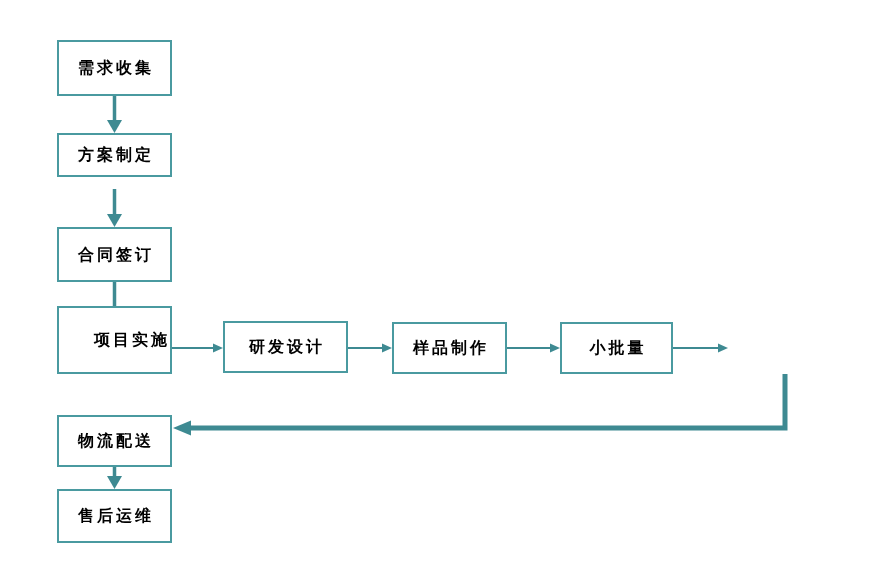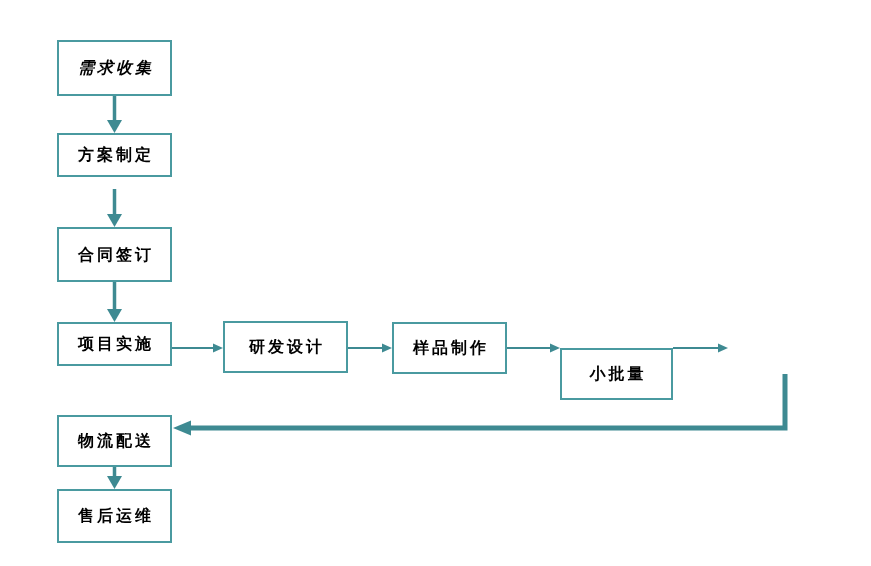--- a/index.html
+++ b/index.html
@@ -102,45 +102,45 @@
       <polyline class="arrow-line" points="785,374 785,428 191,428" stroke-width="5"></polyline>
       <polygon class="arrow-head" points="191,420.5 191,435.5 173,428"></polygon>
     </g>
 
     <g>
       <line class="arrow-line" x1="114.5" y1="449" x2="114.5" y2="477" stroke-width="3.5"></line>
       <polygon class="arrow-head" points="107,476 122,476 114.5,489"></polygon>
     </g>
   </svg>
 
-  <div class="flow-node" style="left:57px; top:40px; width:115px; height:56px;font-style:italic;">
+  <div class="flow-node" style="left:57px; top:40px; width:115px; height:56px;">
     <span class="flow-node-label">需求收集</span>
   </div>
 
   <div class="flow-node" style="left:57px; top:133px; width:115px; height:44px;">
     <span class="flow-node-label">方案制定</span>
   </div>
 
   <div class="flow-node" style="left:57px; top:227px; width:115px; height:55px;">
     <span class="flow-node-label">合同签订</span>
   </div>
 
-  <div class="flow-node" style="left:57px; top:322px; width:115px; height:44px;">
+  <div class="flow-node" style="left:57px; top:306px; width:115px; height:68px;justify-content:flex-end;">
     <span class="flow-node-label">项目实施</span>
   </div>
 
   <div class="flow-node" style="left:223px; top:321px; width:125px; height:52px;">
     <span class="flow-node-label">研发设计</span>
   </div>
 
   <div class="flow-node" style="left:392px; top:322px; width:115px; height:52px;">
     <span class="flow-node-label">样品制作</span>
   </div>
 
-  <div class="flow-node" style="left:560px; top:322px; width:113px; height:52px;margin-top:26px;">
+  <div class="flow-node" style="left:560px; top:322px; width:113px; height:52px;">
     <span class="flow-node-label">小批量</span>
   </div>
 
 
   <div class="flow-node" style="left:57px; top:397px; width:115px; height:52px;margin-top:18px;">
     <span class="flow-node-label">物流配送</span>
   </div>
 
   <div class="flow-node" style="left:57px; top:489px; width:115px; height:54px;">
     <span class="flow-node-label">售后运维</span>

